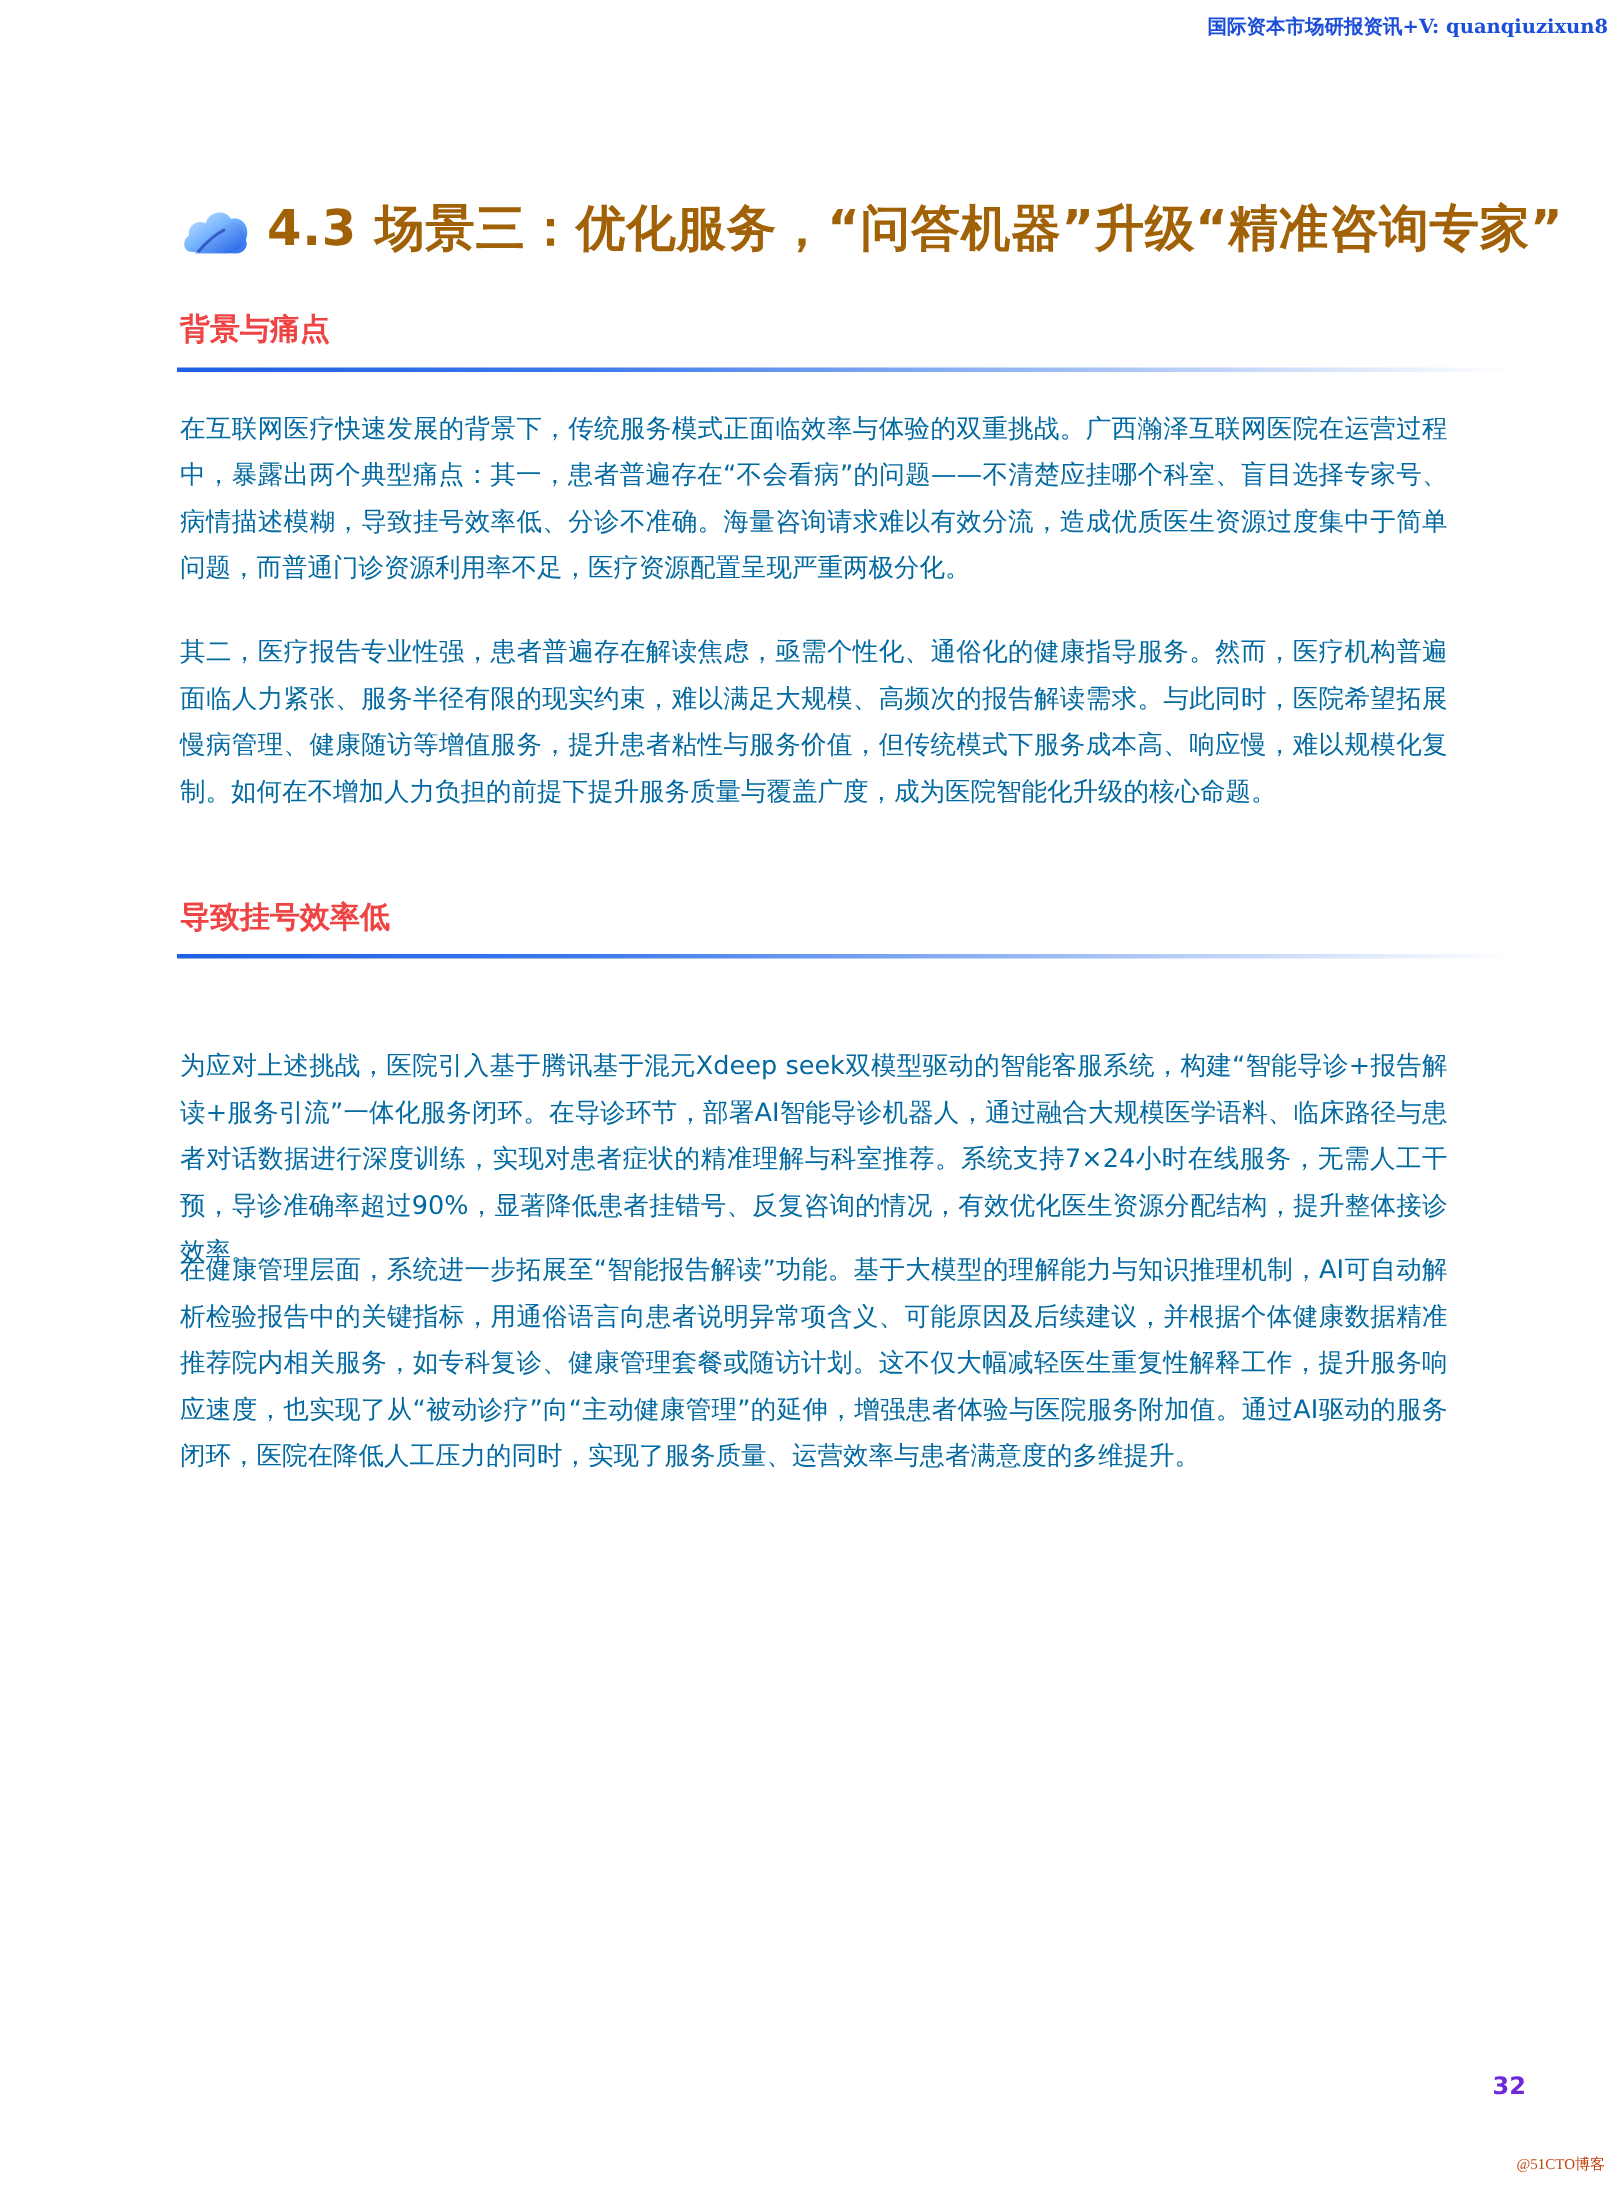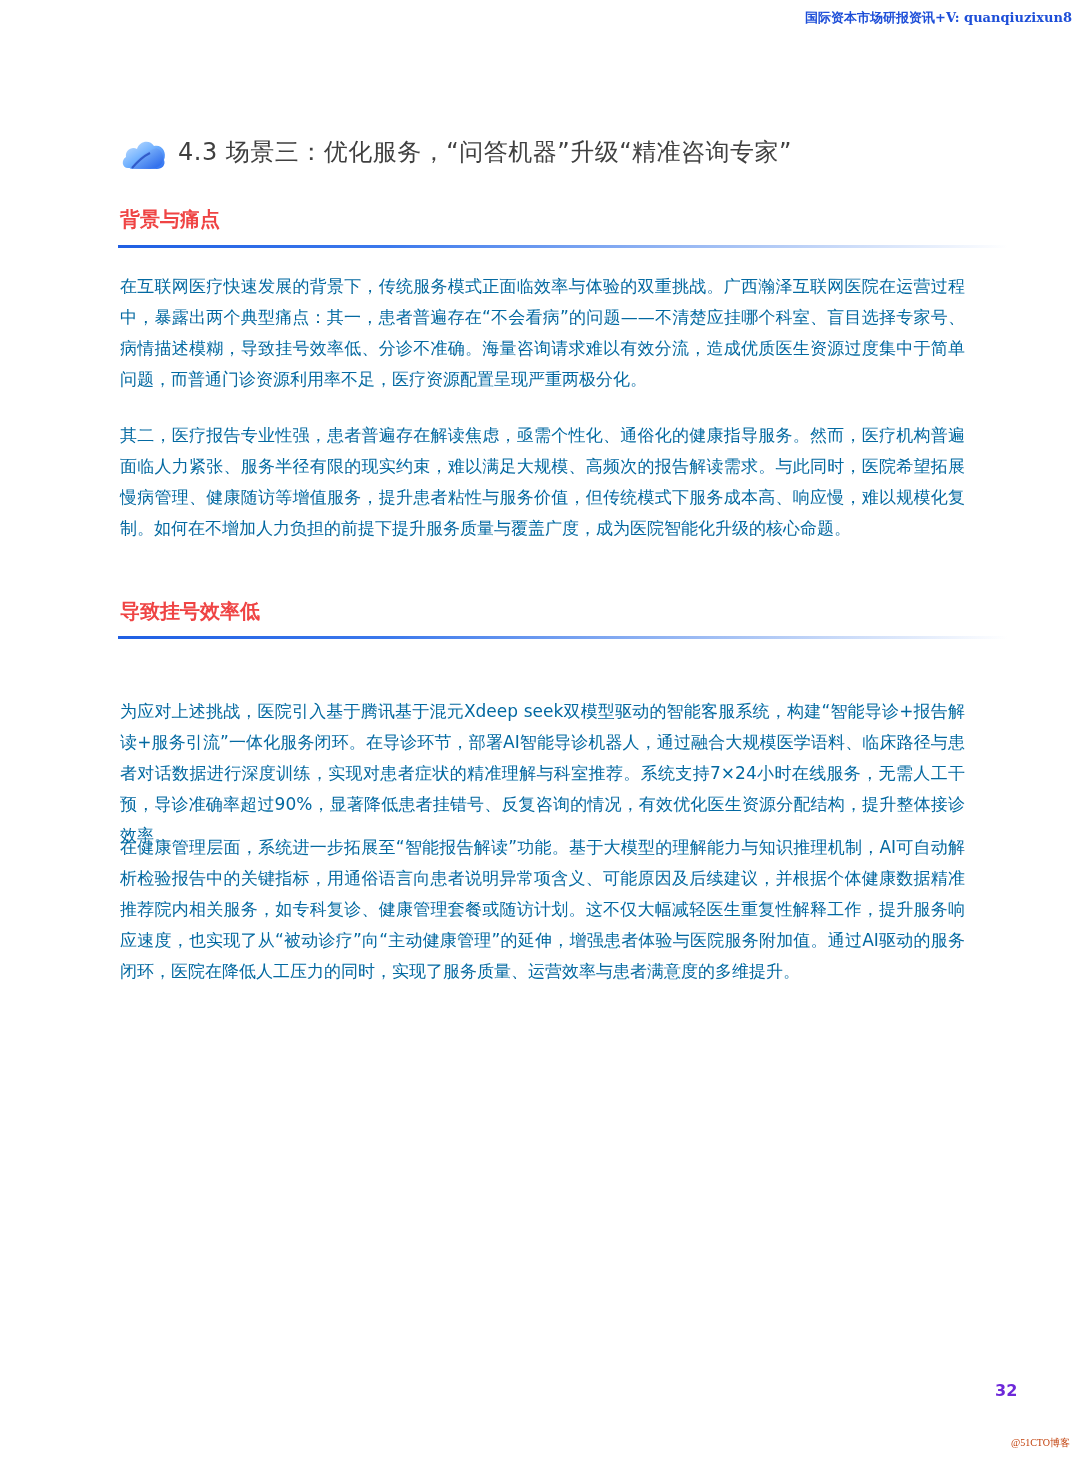--- a/index.html
+++ b/index.html
@@ -12,21 +12,21 @@
     position: absolute; top: 9px; right: 8px;
     font-family: "DejaVu Serif", "Liberation Serif", serif;
     font-size: 13px; font-weight: bold; color: #1d4ed8; letter-spacing: 0px;
   }
   .title-row {
     position: absolute; left: 120px; top: 130px; height: 44px;
     display: flex; align-items: center;
   }
   .cloud-icon { width: 48px; height: 44px; margin-right: 10px; }
   .page-title {
-    font-size: 24px; font-weight: normal; color: #404040; letter-spacing: 0.5px;
+    font-size: 33px; font-weight: bold; color: #a16207; letter-spacing: 0.5px;
     white-space: nowrap;
   }
   .section-heading {
     position: absolute; left: 120px;
     font-size: 20px; font-weight: bold; color: #ef4444;
   }
   .section-rule {
     position: absolute; left: 118px; width: 890px; height: 3px;
     background: linear-gradient(to right, #1f5fe3 0%, #3b78ec 30%, #a9c4f5 70%, rgba(255,255,255,0) 100%);
   }

